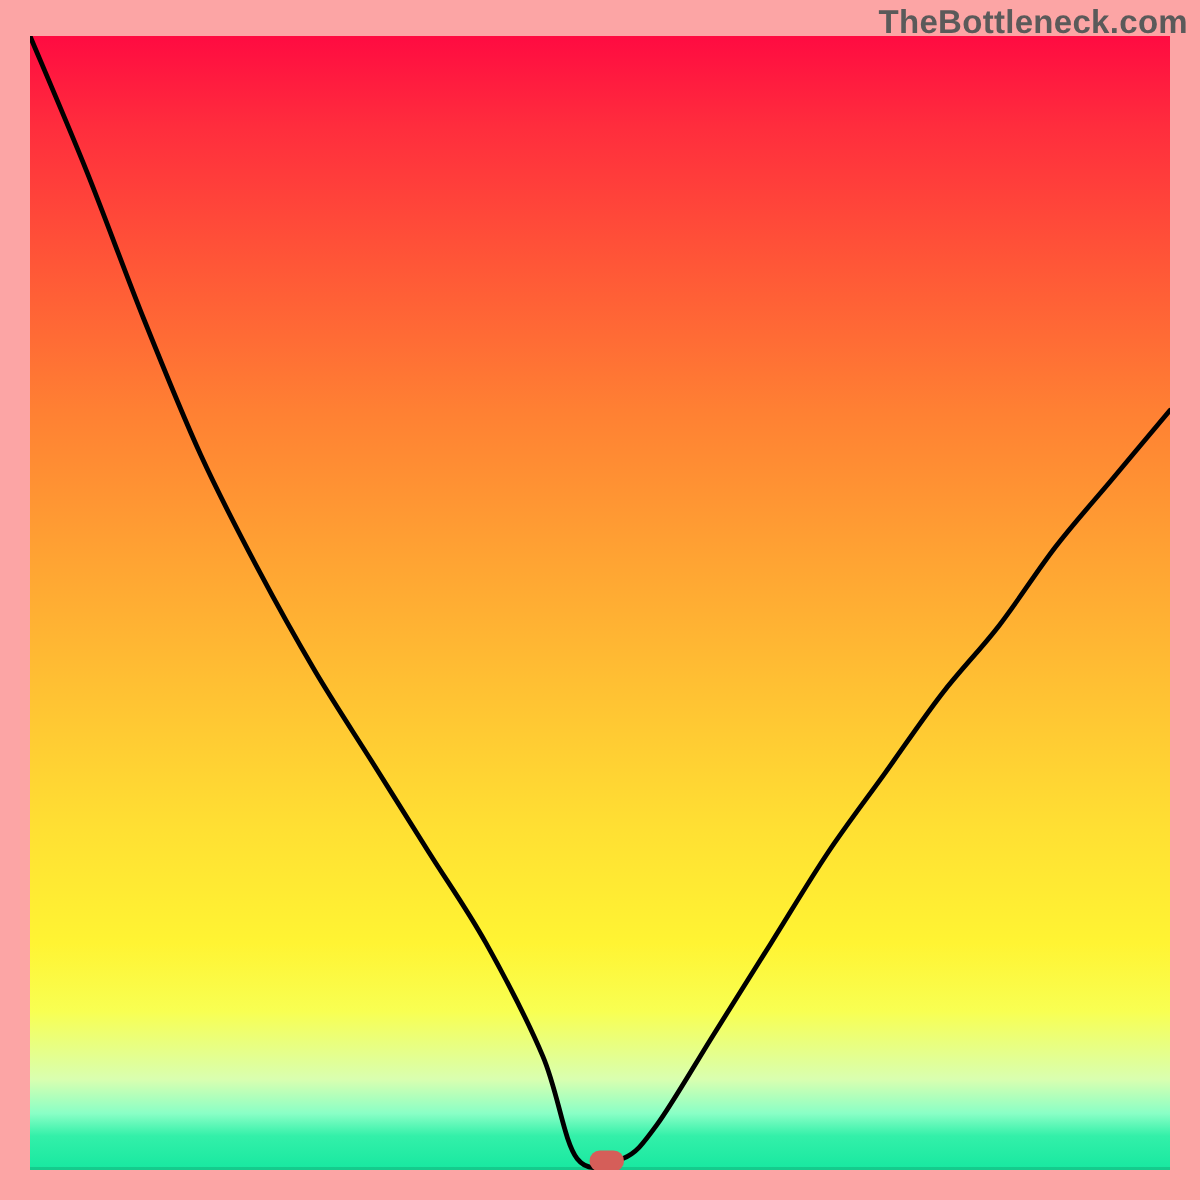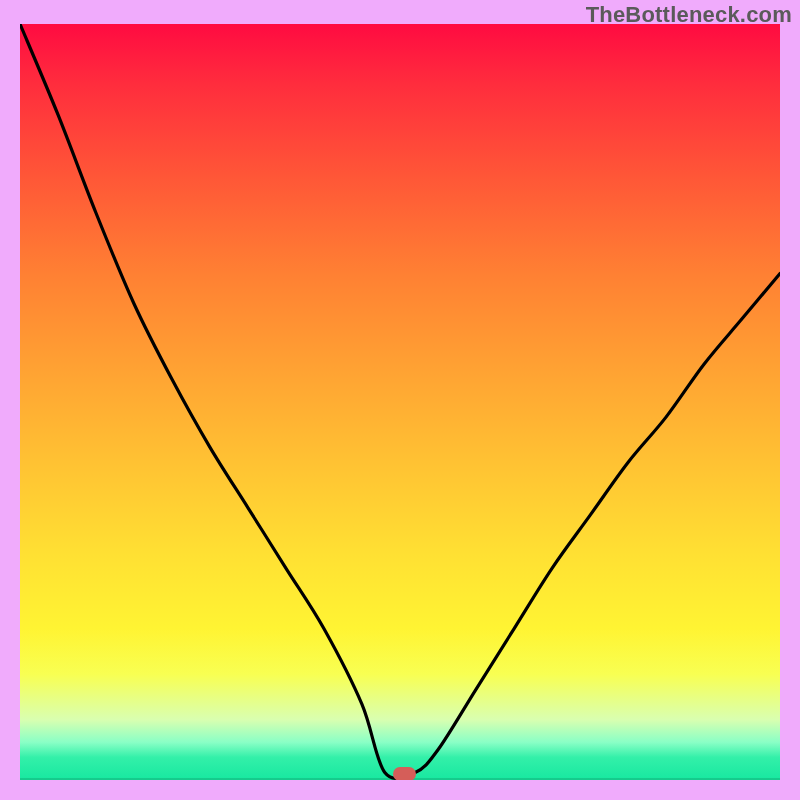--- a/index.html
+++ b/index.html
@@ -8,21 +8,21 @@
     width: 800px;
     height: 800px;
     overflow: hidden;
     background: #000;
     font-family: Arial, Helvetica, sans-serif;
   }
   .frame {
     position: relative;
     width: 800px;
     height: 800px;
-    background: #f0abfc;
+    background: #fca5a5;
   }
   .watermark {
     position: absolute;
     top: 2px;
     right: 8px;
     font-size: 22px;
     font-weight: 600;
     color: #5a5a5a;
     letter-spacing: 0.2px;
     z-index: 10;

